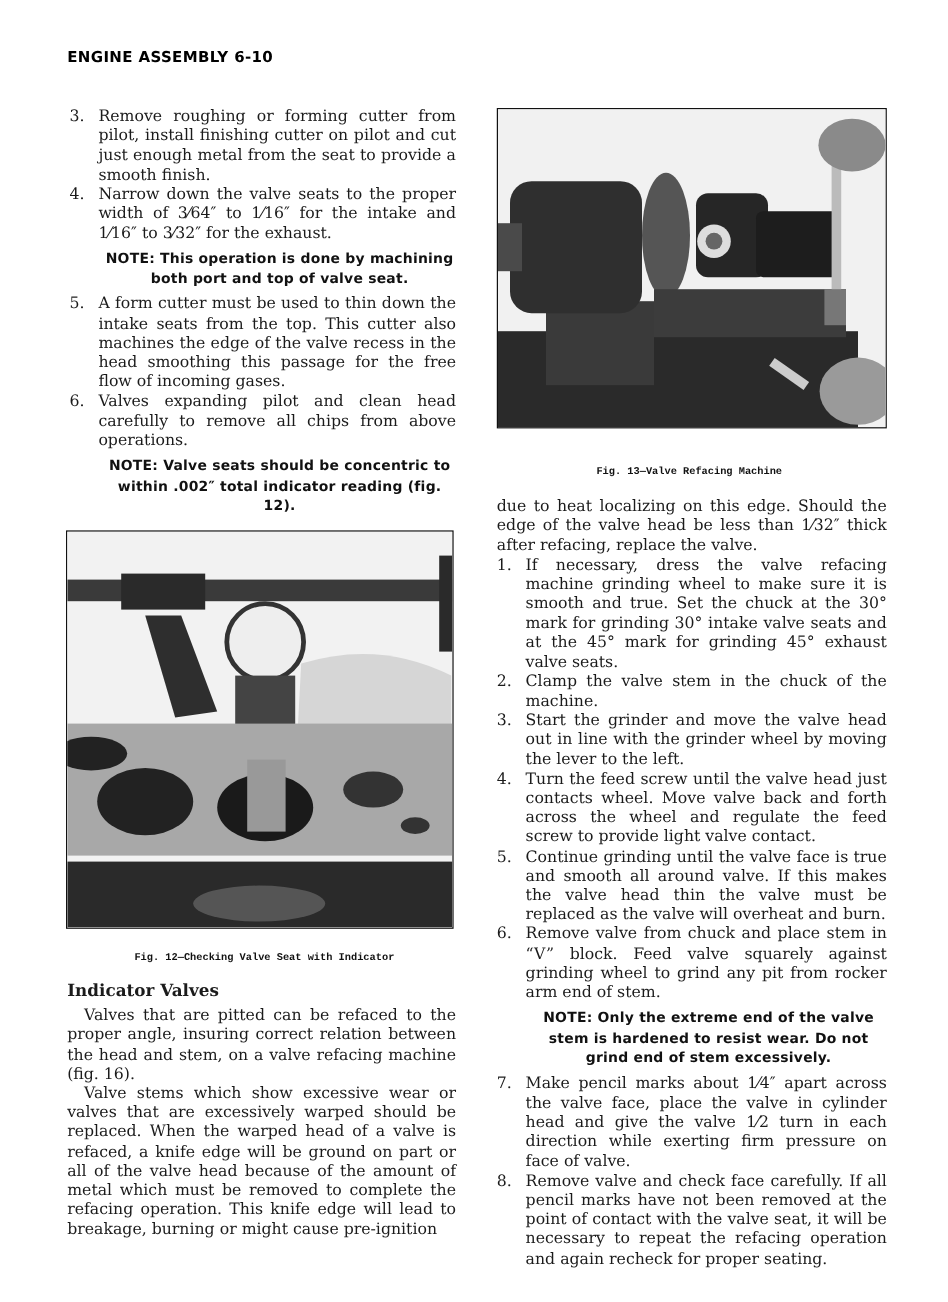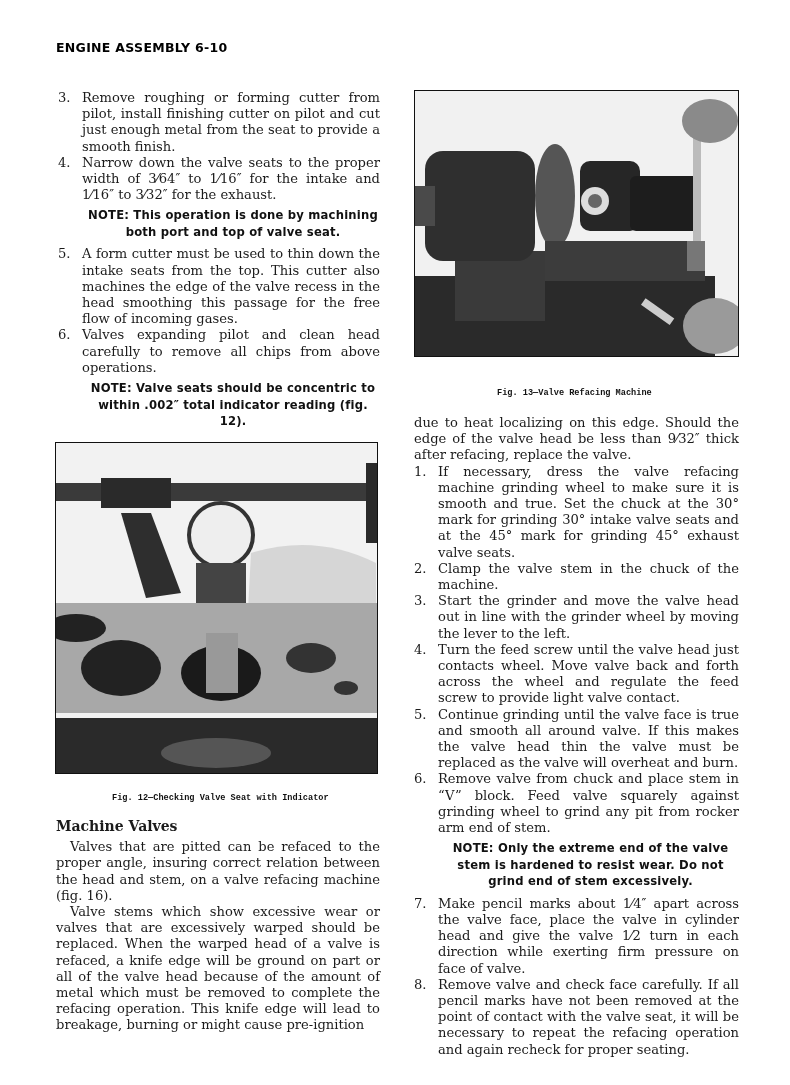--- a/index.html
+++ b/index.html
@@ -86,27 +86,27 @@
     <ellipse cx="255" cy="215" rx="25" ry="15" fill="#333"></ellipse>
     <ellipse cx="20" cy="185" rx="30" ry="14" fill="#222"></ellipse>
     <ellipse cx="290" cy="245" rx="12" ry="7" fill="#333"></ellipse>
     <rect x="0" y="275" width="321" height="55" fill="#2a2a2a"></rect>
     <ellipse cx="160" cy="310" rx="55" ry="15" fill="#555"></ellipse>
   </svg>
 </div>
 <div class="caption" style="left:112px; top:793px;">Fig. 12—Checking Valve Seat with Indicator</div>
 
 <div class="col" style="left:56px; top:818px; width:324px;">
-  <div class="heading">Machine Valves</div>
+  <div class="heading">Indicator Valves</div>
   <p class="para">Valves that are pitted can be refaced to the proper angle, insuring correct relation between the head and stem, on a valve refacing machine (fig. 16).</p>
   <p class="para">Valve stems which show excessive wear or valves that are excessively warped should be replaced. When the warped head of a valve is refaced, a knife edge will be ground on part or all of the valve head because of the amount of metal which must be removed to complete the refacing operation. This knife edge will lead to breakage, burning or might cause pre-ignition</p>
 </div>
 
 <div class="col col-right">
-  <p class="para" style="text-indent:0">due to heat localizing on this edge. Should the edge of the valve head be less than 9⁄32″ thick after refacing, replace the valve.</p>
+  <p class="para" style="text-indent:0">due to heat localizing on this edge. Should the edge of the valve head be less than 1⁄32″ thick after refacing, replace the valve.</p>
   <div class="item">
     <span class="num">1.</span>
     <span class="txt">If necessary, dress the valve refacing machine grinding wheel to make sure it is smooth and true. Set the chuck at the 30° mark for grinding 30° intake valve seats and at the 45° mark for grinding 45° exhaust valve seats.</span>
   </div>
   <div class="item">
     <span class="num">2.</span>
     <span class="txt">Clamp the valve stem in the chuck of the machine.</span>
   </div>
   <div class="item">
     <span class="num">3.</span>

